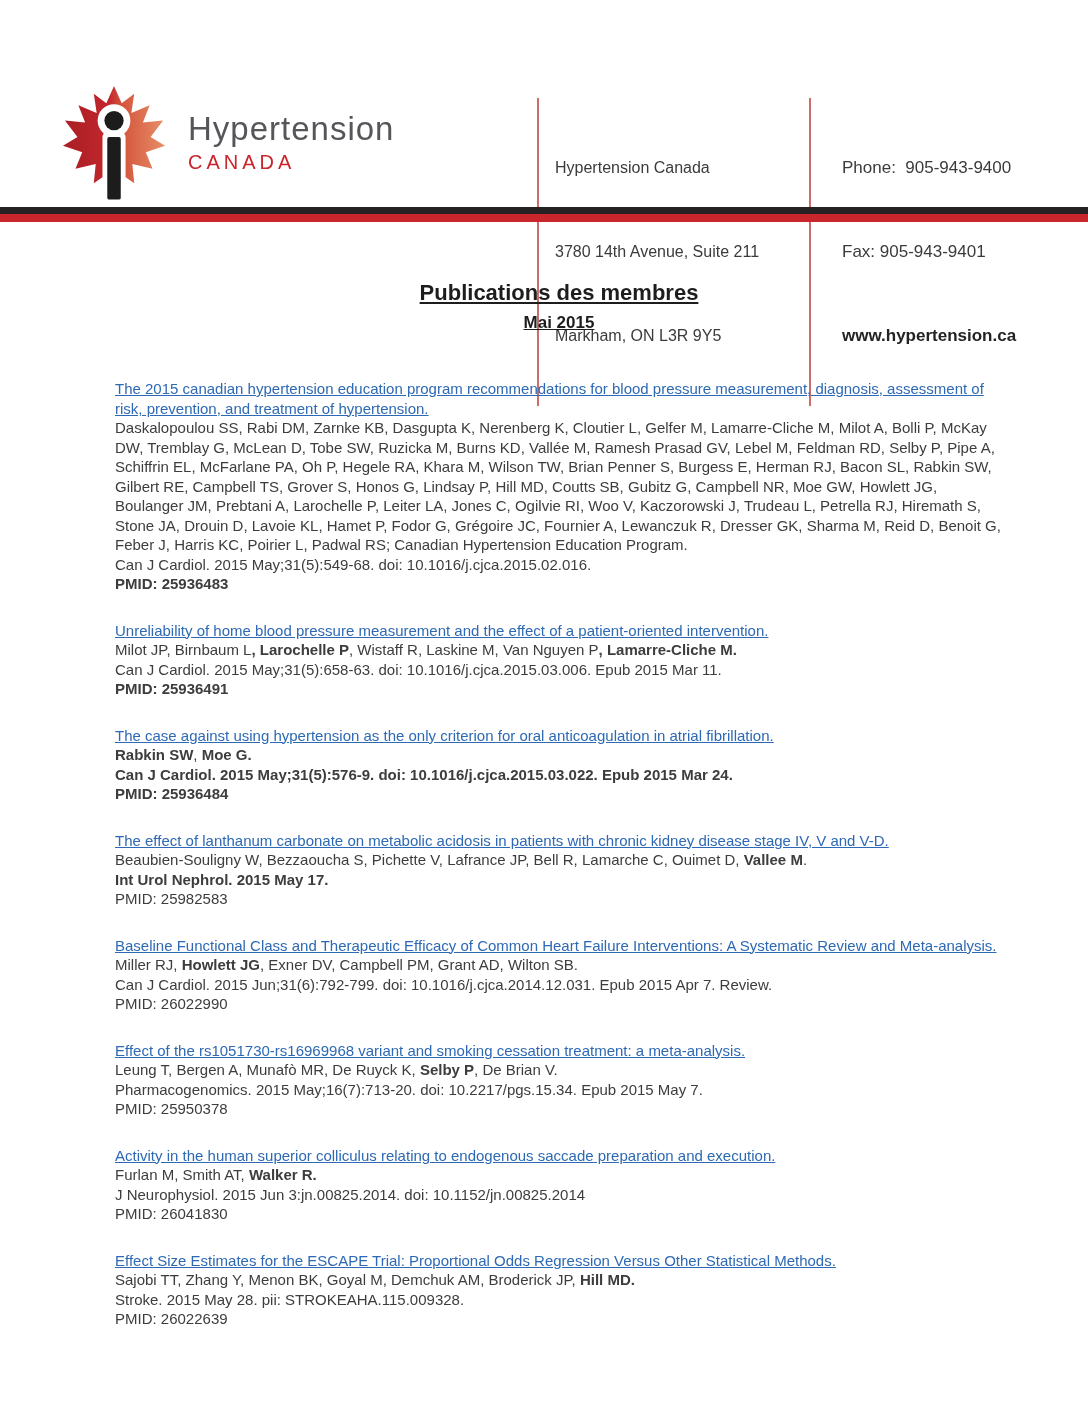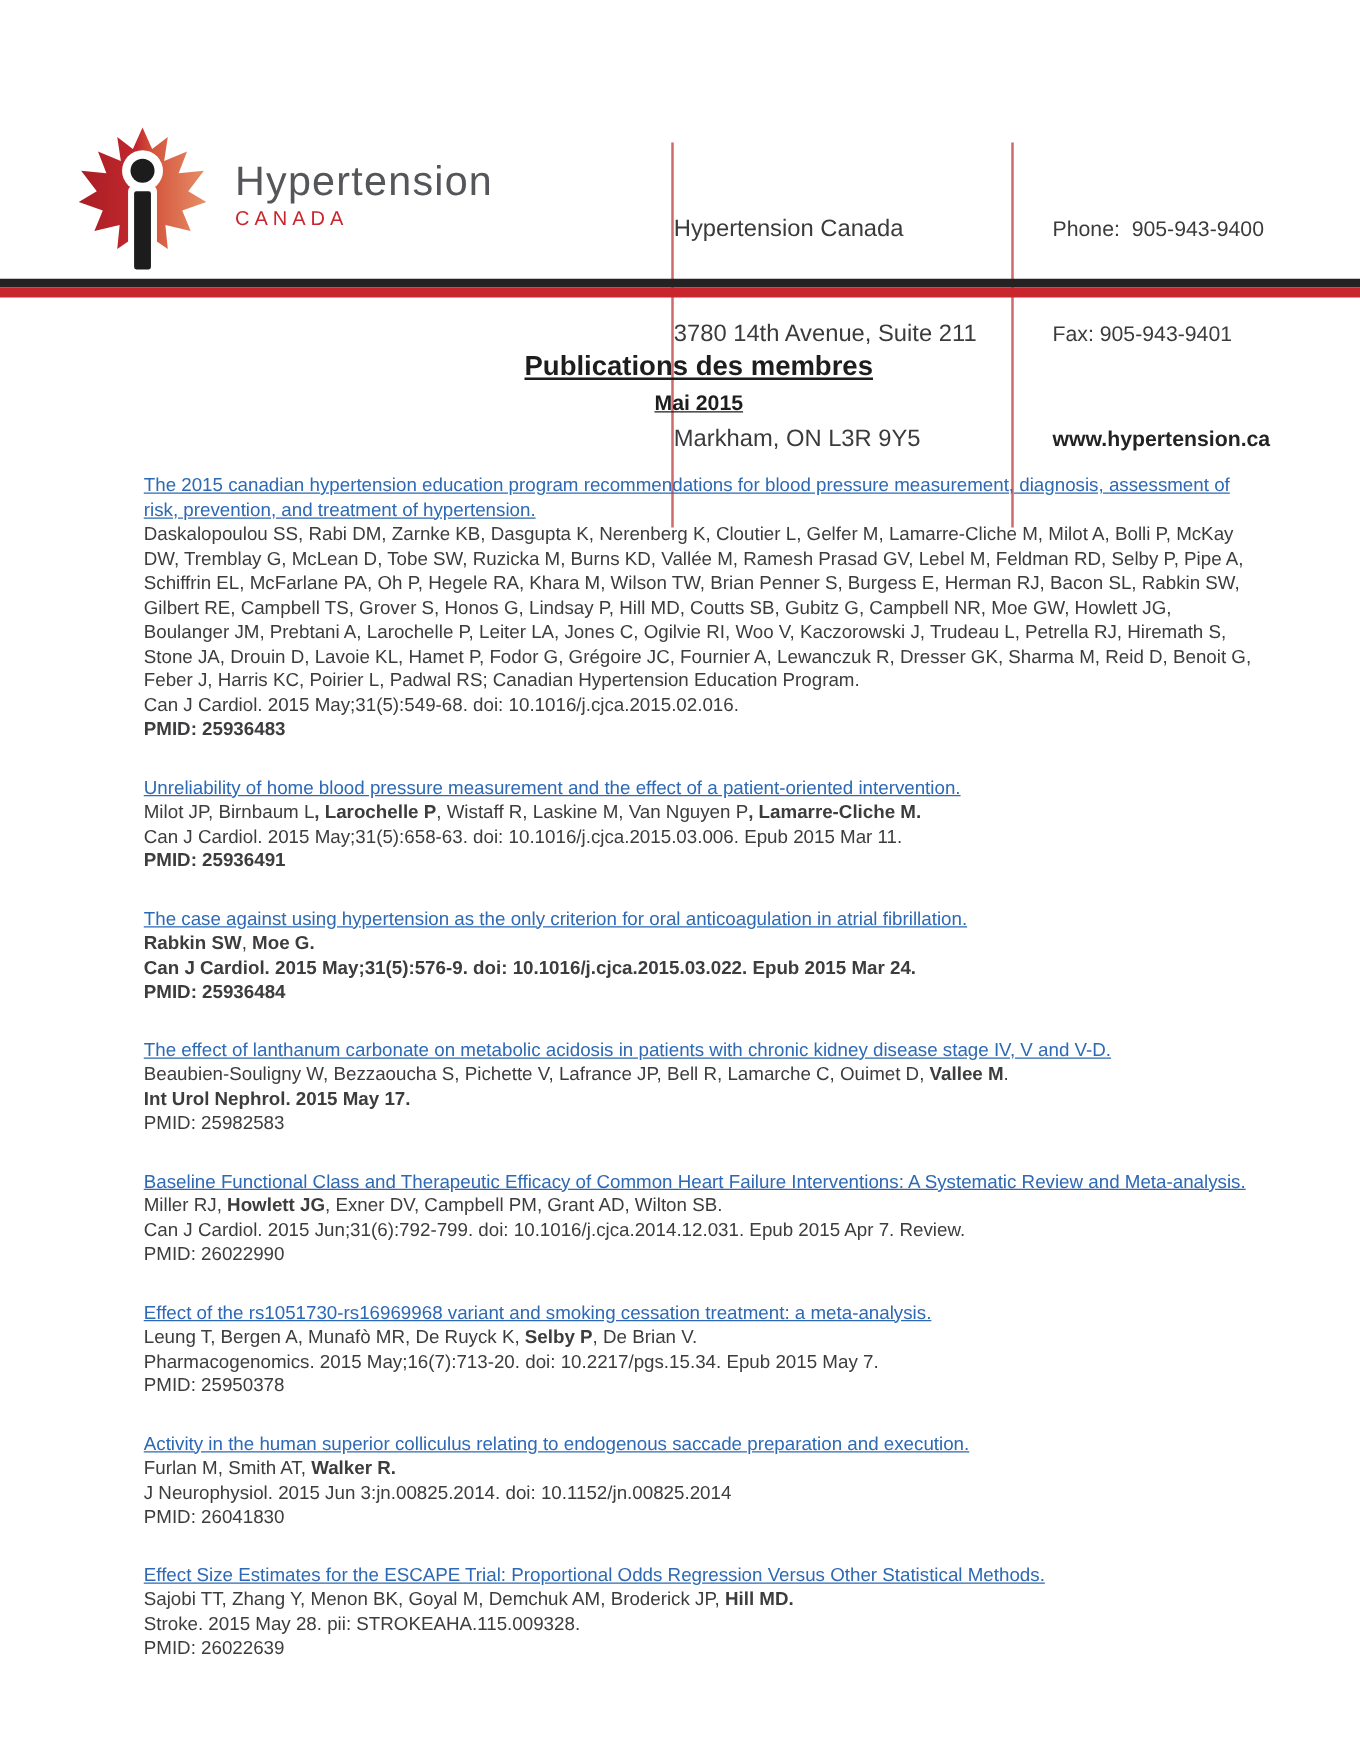--- a/index.html
+++ b/index.html
@@ -7,42 +7,43 @@
   body { font-family: "Liberation Sans", sans-serif; }
   .page {
     position: relative;
     width: 1088px;
     height: 1408px;
     background: #ffffff;
     overflow: hidden;
   }
 
   
-  .letterhead { position: absolute; top: 0; left: 0; width: 1088px; height: 232px; margin-top: 16px; }
+  .letterhead { position: absolute; top: 0; left: 0; width: 1088px; height: 232px; }
   .logo-box { position: absolute; left: 57px; top: 84px; display: flex; }
   .logo-leaf { width: 115px; height: 130px; flex: 0 0 auto; }
   .wordmark { margin-left: 16px; margin-top: 26px; }
   .brand-name {
     font-size: 33px;
     color: #55565a;
     letter-spacing: 1px;
     font-weight: 400;
   }
   .brand-country {
-    font-size: 16px;
+    font-size: 20px;
     color: #c9252c;
     letter-spacing: 4px;
     font-weight: 400;
     margin-top: 3px;
   }
   .addr-block {
     position: absolute; left: 537px; top: 98px;
     border-left: 2px solid #cf6a6d;
+    padding-left: 16px;
     color: #3b3b3d;
-    font-size: 19px;
+    font-size: 16px;
     line-height: 28px;
     white-space: pre-wrap;
   }
   .phone-block {
     position: absolute; left: 809px; top: 98px;
     border-left: 2px solid #cf6a6d;
     padding-left: 31px;
     color: #3b3b3d;
     font-size: 17px;
     line-height: 28px;

